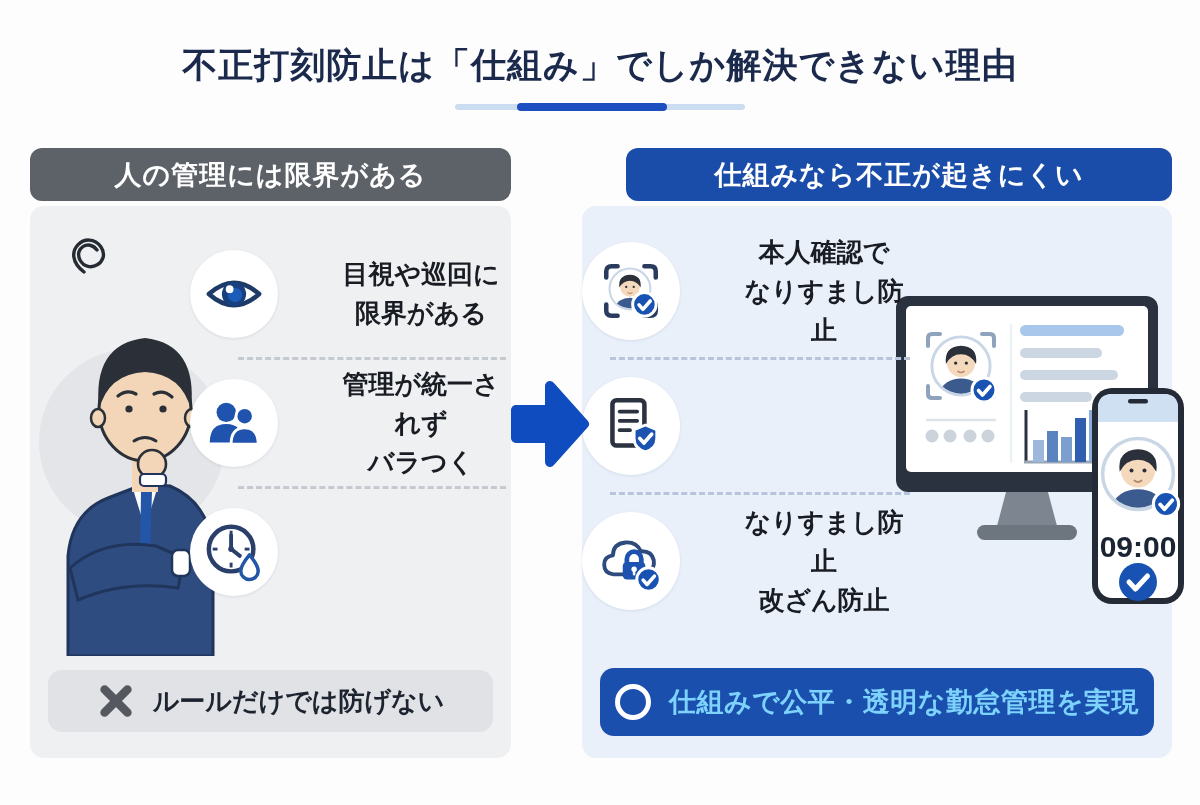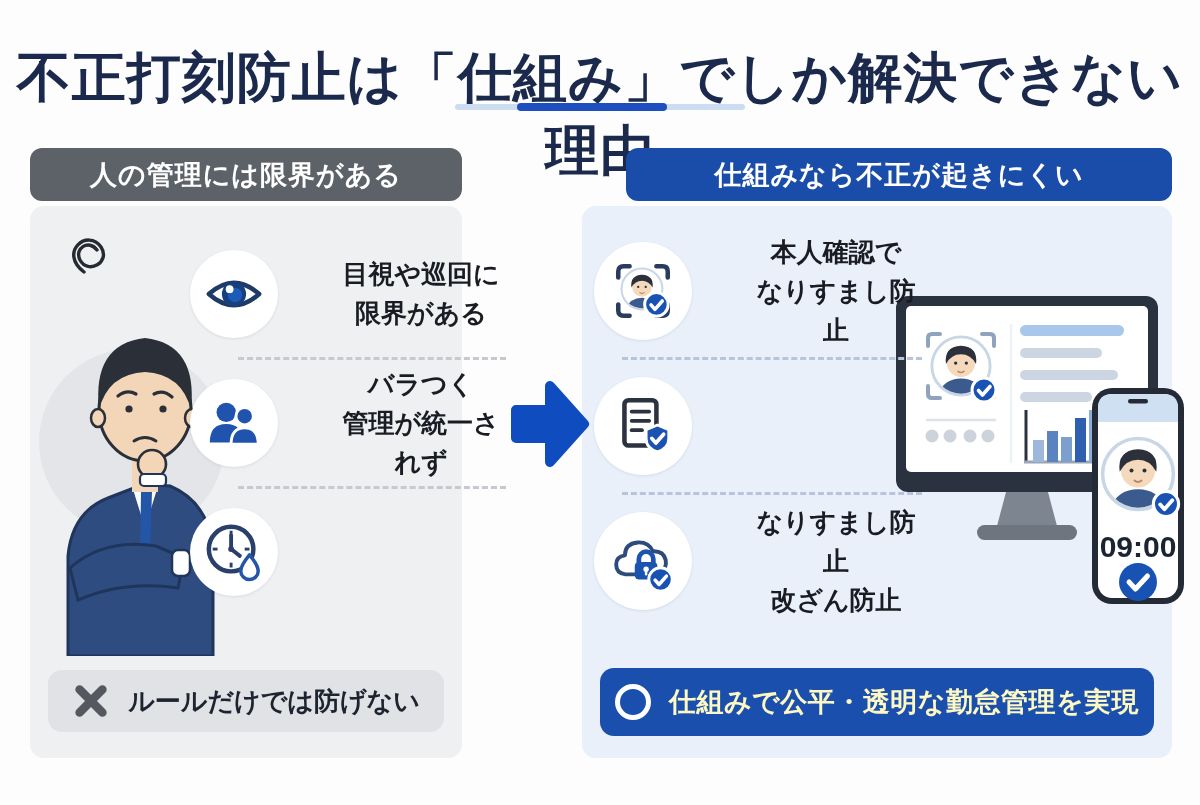--- a/index.html
+++ b/index.html
@@ -2,62 +2,62 @@
 <html><head>
 <meta charset="utf-8">
 <style>
   * { margin:0; padding:0; box-sizing:border-box; }
   html,body { background:#ffffff; }
   body { font-family:"Liberation Sans","DejaVu Sans",sans-serif; }
   .canvas { position:relative; width:1200px; height:805px; background:#fdfdfe; overflow:hidden; }
 
   
   .title { position:absolute; top:42px; left:0; width:100%; text-align:center;
-           font-size:54px; font-weight:900; color:#1b2a4c; letter-spacing:1px; }
+           font-size:35px; font-weight:900; color:#1b2a4c; letter-spacing:1px; }
   .title-underline { position:absolute; top:104px; left:455px; width:290px; height:6px;
            background:#ccddf2; border-radius:3px; }
   .title-underline-accent { position:absolute; left:62px; top:-1px; width:150px; height:8px;
            background:#1d4fc0; border-radius:4px; }
 
   
   .panel { position:absolute; top:148px; height:610px; }
-  .panel-left  { left:30px;  width:432px;font-family:Liberation Serif, serif; }
+  .panel-left  { left:30px;  width:481px;font-family:Liberation Serif, serif; }
   .panel-right { left:582px; width:590px; }
   .panel-header { position:absolute; top:0; left:0; right:0; height:53px; border-radius:12px;
            display:flex; align-items:center; justify-content:center;
            color:#ffffff; font-size:27px; font-weight:800; letter-spacing:1px; }
   .panel-header.gray { background:#5d6269; }
   .panel-header.blue { background:#1a4da9;margin-left:44px; }
   .panel-body { position:absolute; top:58px; left:0; right:0; height:552px; border-radius:14px; }
   .panel-body.gray { background:#eef0f2; }
   .panel-body.blue { background:#e9f0fa; }
 
   
   .rows { position:absolute; z-index:2; }
   .rows-left  { left:160px; top:36px;  width:322px; }
-  .rows-right { left:12px;  top:30px;  width:334px; }
+  .rows-right { left:0;  top:30px;  width:334px; }
   .row { display:flex; align-items:center; gap:12px; }
   .rows-left  .row { height:104px; }
   .rows-right .row { height:110px; }
   .icon-circle { flex:0 0 auto; background:#ffffff; border-radius:50%;
            display:flex; align-items:center; justify-content:center;
            box-shadow:0 1px 3px rgba(40,60,90,0.10); }
   .rows-left  .icon-circle { width:88px; height:88px; }
   .rows-right .icon-circle { width:98px; height:98px; }
   .row-text { flex:1; text-align:center; font-size:26px; font-weight:800;
            color:#191c22; line-height:1.5;margin-left:40px; }
   .divider { border-top:3px dashed #c5cad1; margin:11px 6px 11px 48px; }
   .rows-right .divider { border-top-color:#b6c5dc; margin-left:28px; }
 
   
   .footer-box { position:absolute; left:18px; right:18px; display:flex; align-items:center;
            justify-content:center; gap:18px; border-radius:14px; z-index:3;text-align:center; }
   .footer-gray { bottom:26px; height:62px; background:#e0e2e5; color:#1d2430;
            font-size:26px; font-weight:800; }
-  .footer-blue { bottom:22px; height:68px; background:#1a4fae; color:#fef9c3;
+  .footer-blue { bottom:22px; height:68px; background:#1a4fae; color:#7dd3fc;
            font-size:27px; font-weight:800; letter-spacing:0.5px; }
   .ring-icon { width:36px; height:36px; border:5px solid #ffffff; border-radius:50%; }
 
   
   .man-svg    { position:absolute; left:2px;  top:18px; z-index:1; }
   .device-svg { position:absolute; left:296px; top:82px; z-index:1; }
   .arrow-svg  { position:absolute; left:508px; top:374px; z-index:4; }
   .sprite { position:absolute; width:0; height:0; overflow:hidden; }
 </style>
 </head>
@@ -145,22 +145,22 @@
         <div class="row">
           <div class="icon-circle">
             <svg width="62" height="62" viewBox="0 0 64 64">
               <circle cx="24" cy="21" r="10" fill="#2053ad"></circle>
               <path d="M 7 52 Q 7 33 24 33 Q 41 33 41 52 Z" fill="#2053ad"></path>
               <circle cx="43" cy="25" r="9" fill="#2053ad" stroke="#ffffff" stroke-width="3"></circle>
               <path d="M 29 54 Q 29 37 43 37 Q 57 37 57 54 Z" fill="#2053ad" stroke="#ffffff" stroke-width="3"></path>
             </svg>
           </div>
           <div class="row-text">
+            <div>管理が統一されず</div>
             <div>バラつく</div>
-            <div>管理が統一されず</div>
           </div>
         </div>
         <div class="divider"></div>
 
         <div class="row">
           <div class="icon-circle">
             <svg width="62" height="62" viewBox="0 0 64 64">
               <circle cx="29" cy="29" r="23" fill="#ffffff" stroke="#2b3f6b" stroke-width="4.6"></circle>
               <line x1="29" y1="10" x2="29" y2="15" stroke="#2b3f6b" stroke-width="3"></line>
               <line x1="29" y1="43" x2="29" y2="48" stroke="#2b3f6b" stroke-width="3"></line>

